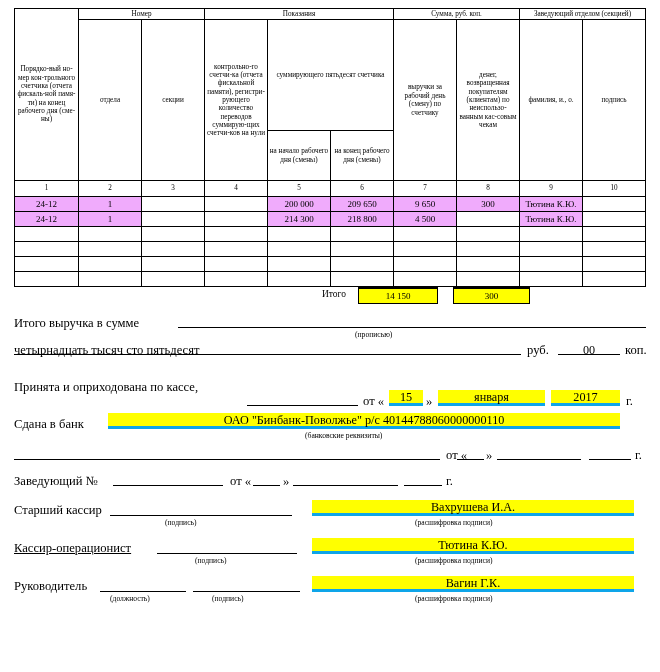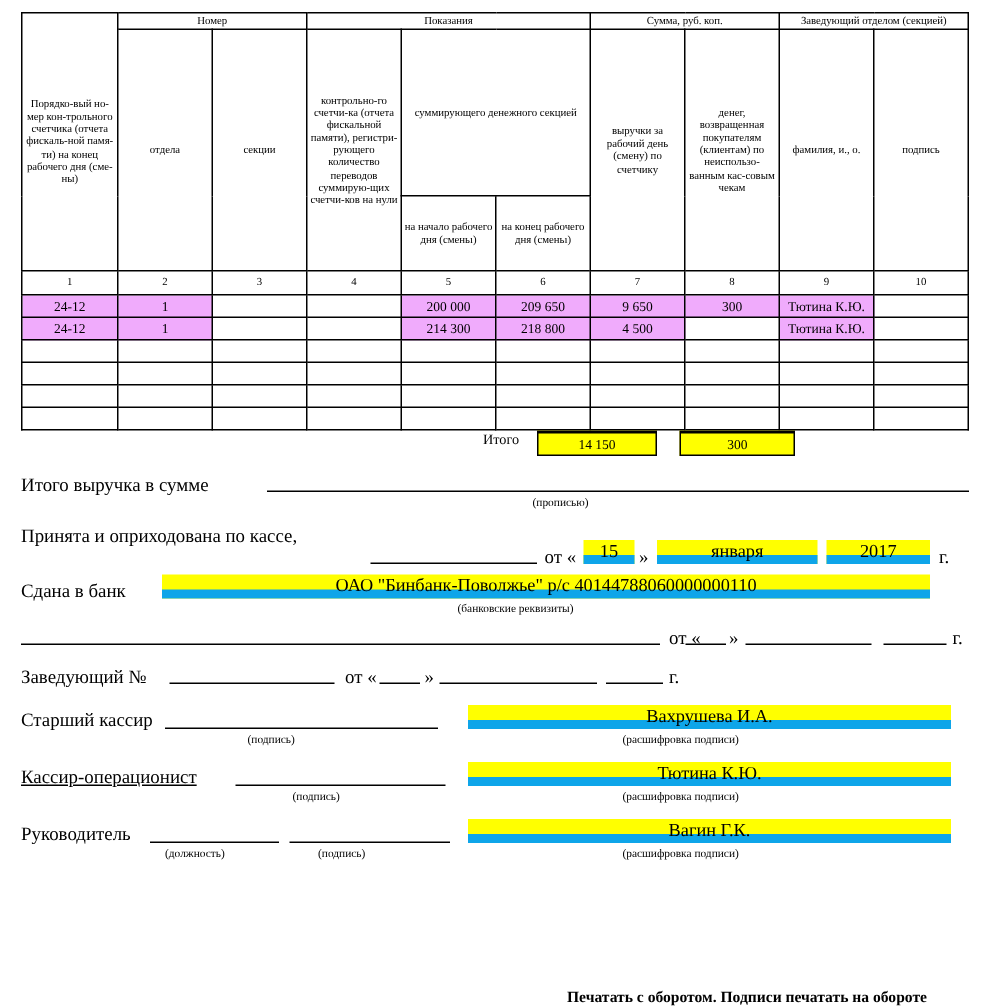--- a/index.html
+++ b/index.html
@@ -75,21 +75,21 @@
   .row { position: relative; height: 22px; }
   .lbl { position: absolute; white-space: nowrap; }
   .ul {
     position: absolute;
     border-bottom: 1px solid #000;
     height: 15px;
   }
   .filled {
     position: absolute;
     background: #ffff00;
-    border-bottom: 6px solid #0ea5e9;
+    border-bottom: 3px solid #0ea5e9;
     height: 16px;
     text-align: center;
     font-size: 12.2px;
     line-height: 15px;
     white-space: nowrap;
   }
   .val {
     position: absolute;
     text-align: center;
     font-size: 12.2px;
@@ -120,21 +120,21 @@
         <th class="c1 grp hdr-tall" rowspan="3">Порядко-вый но-мер кон-трольного счетчика (отчета фискаль-ной памя-ти) на конец рабочего дня (сме-ны)</th>
         <th class="grp" colspan="2">Номер</th>
         <th class="grp" colspan="3">Показания</th>
         <th class="grp" colspan="2">Сумма, руб. коп.</th>
         <th class="grp" colspan="2">Заведующий отделом (секцией)</th>
       </tr>
       <tr>
         <th class="c2 sub" rowspan="2">отдела</th>
         <th class="c3 sub" rowspan="2">секции</th>
         <th class="c4 sub" rowspan="2">контрольно-го счетчи-ка (отчета фискальной памяти), регистри-рующего количество переводов суммирую-щих счетчи-ков на нули</th>
-        <th class="sub" colspan="2">суммирующего денежного секцией</th>
+        <th class="sub" colspan="2">суммирующего пятьдесят счетчика</th>
         <th class="c7 sub" rowspan="2">выручки за рабочий день (смену) по счетчику</th>
         <th class="c8 sub" rowspan="2">денег, возвращенная покупателям (клиентам) по неисполь­зо-ванным кас-совым чекам</th>
         <th class="c9 sub" rowspan="2">фамилия, и., о.</th>
         <th class="c10 sub" rowspan="2">подпись</th>
       </tr>
       <tr>
         <th class="c5 sub">на начало рабочего дня (сменьı)</th>
         <th class="c6 sub">на конец рабочего дня (сменьı)</th>
       </tr>
       <tr>
@@ -233,20 +233,28 @@
   </div>
 
   <div class="body">
 
     <div class="row" style="height:26px;">
       <span class="lbl" style="left:14px; top:3px;">Итого выручка в сумме</span>
       <div class="ul" style="left:178px; top:0px; width:468px;"></div>
       <span class="cap" style="left:355px; top:17px;">(прописью)</span>
     </div>
 
+    <div class="row" style="height:30px;">
+      <span class="lbl" style="left:14px; top:4px;">четырнадцать тысяч сто пятьдесят</span>
+      <div class="ul" style="left:14px; top:1px; width:507px;"></div>
+      <span class="lbl" style="left:527px; top:4px;">руб.</span>
+      <div class="ul" style="left:558px; top:1px; width:62px;"></div>
+      <span class="val" style="left:558px; top:4px; width:62px;">00</span>
+      <span class="lbl" style="left:625px; top:4px;">коп.</span>
+    </div>
 
     <div class="row" style="height:22px;">
       <span class="lbl" style="left:14px; top:11px;">Принята и оприходована по кассе,</span>
     </div>
 
     <div class="row" style="height:22px;">
       <div class="ul" style="left:247px; top:0px; width:111px;"></div>
       <span class="lbl" style="left:363px; top:3px;">от «</span>
       <div class="filled" style="left:389px; top:-1px; width:34px;">15</div>
       <span class="lbl" style="left:426px; top:3px;">»</span>
@@ -302,14 +310,13 @@
           <div class="ul" style="left: 100px; top: 2px; width: 86px;"></div>
           <span class="cap" style="left: 110px; top: 19px;">(должность)</span>
           <div class="ul" style="left: 193px; top: 2px; width: 107px;"></div>
           <span class="cap" style="left: 212px; top: 19px;">(подпись)</span>
           <div class="filled" style="left: 312px; top: 1px; width: 322px;">Вагин Г.К.</div>
           <span class="cap" style="left: 415px; top: 19px;">(расшифровка подписи)</span>
         </div>
       </div>
   </div>
 
-  <div class="footer-note">Печатать с оборотом. Подписи печатать на обороте</div>
 </div>
 
 </body></html>

